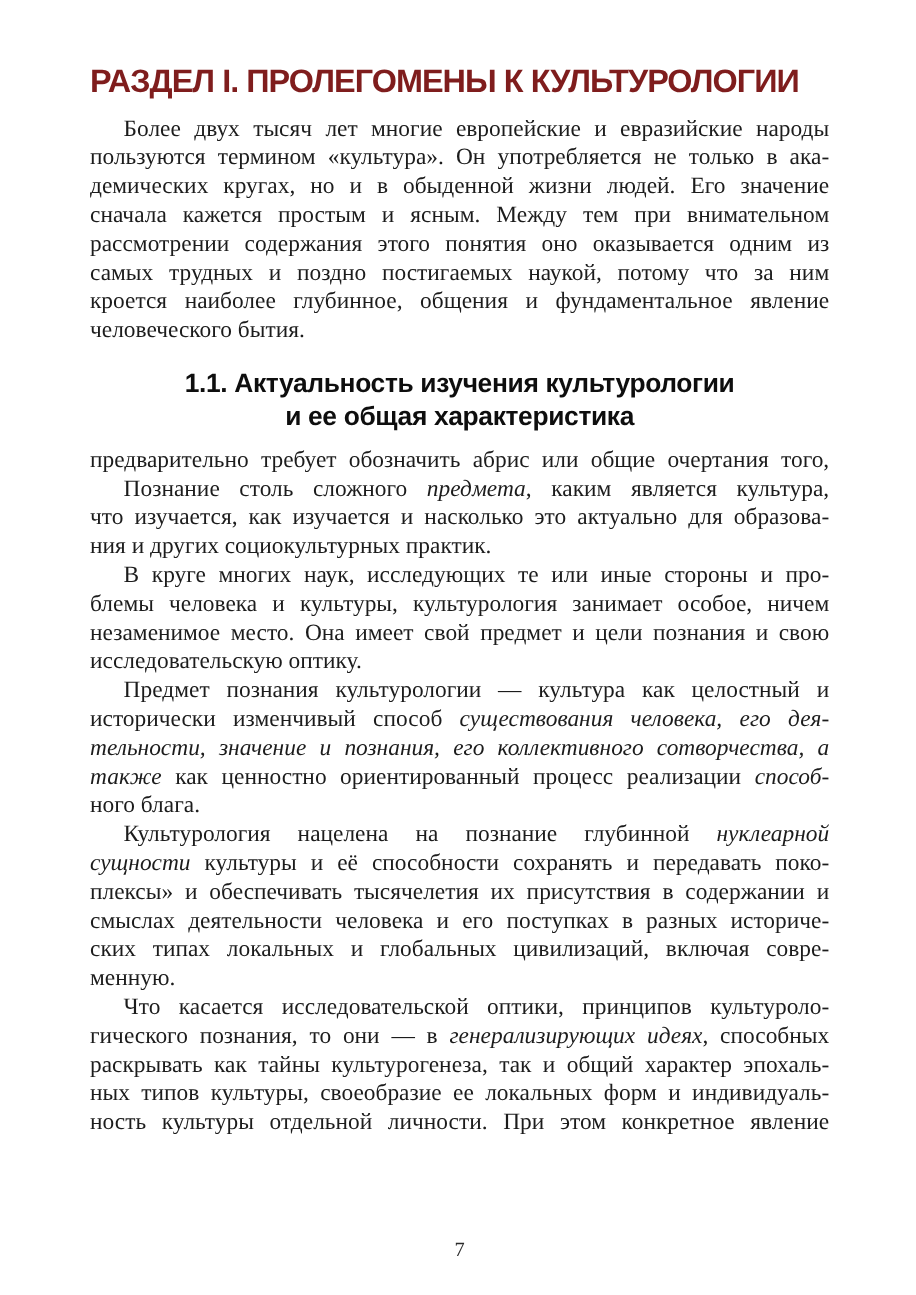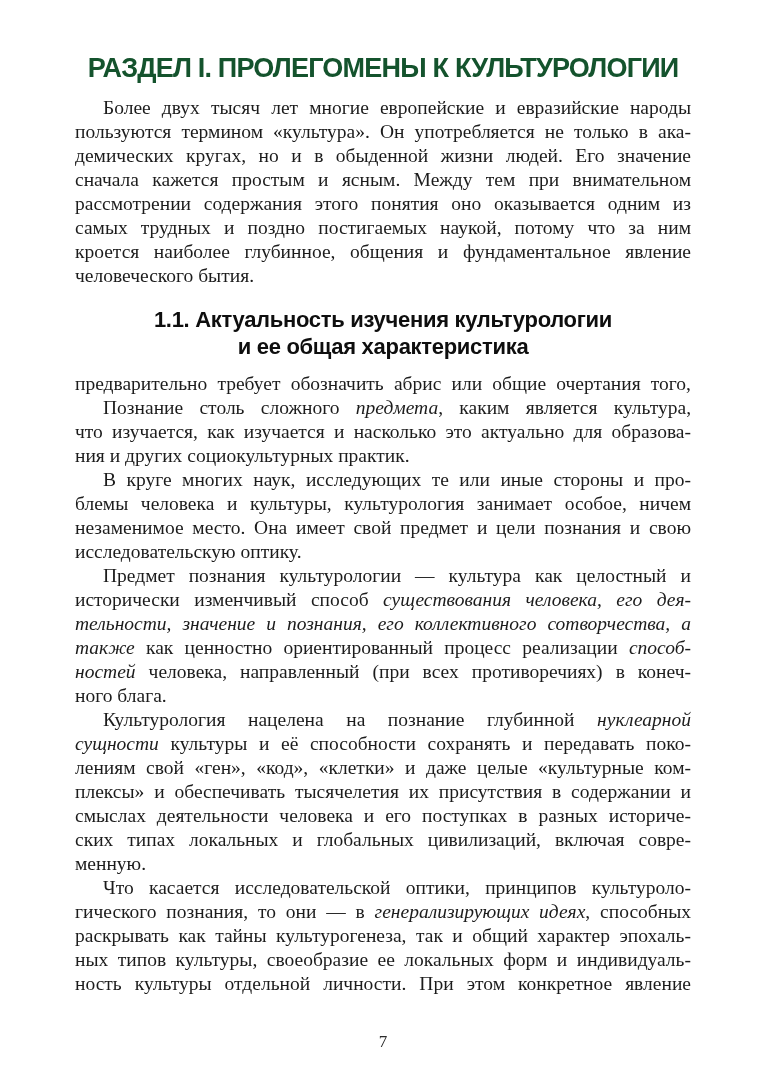--- a/index.html
+++ b/index.html
@@ -18,22 +18,22 @@
     top: 52px;
     left: 75px;
     width: 616px;
   }
   .page-title {
     font-family: "Liberation Sans", sans-serif;
     font-weight: bold;
     font-size: 27px;
     line-height: 32px;
     letter-spacing: -0.8px;
-    text-align: center;
-    color: #14532d;
+    text-align: left;
+    color: #7f1d1d;
     margin-bottom: 12px;
     white-space: nowrap;
   }
   .section-heading {
     font-family: "Liberation Sans", sans-serif;
     font-weight: bold;
     font-size: 22px;
     line-height: 27px;
     letter-spacing: -0.3px;
     text-align: center;
@@ -94,27 +94,25 @@
           <div class="line first"><span>В круге многих наук, исследующих те или иные стороны и про-</span></div>
           <div class="line"><span>блемы человека и культуры, культурология занимает особое, ничем</span></div>
           <div class="line"><span>незаменимое место. Она имеет свой предмет и цели познания и свою</span></div>
           <div class="line end"><span>исследовательскую оптику.</span></div>
         </div>
         <div class="para">
           <div class="line first"><span>Предмет познания культурологии — культура как целостный и</span></div>
           <div class="line"><span>исторически изменчивый способ </span><span class="it">существования человека, его дея-</span></div>
           <div class="line"><span class="it">тельности, значение и познания, его коллективного сотворчества, а</span></div>
           <div class="line"><span class="it">также</span><span> как ценностно ориентированный процесс реализации </span><span class="it">способ-</span></div>
-          <div class="line"><span class="it">ностей</span><span> человека, направленный (при всех противоречиях) в конеч-</span></div>
           <div class="line end"><span>ного блага.</span></div>
         </div>
         <div class="para">
           <div class="line first"><span>Культурология нацелена на познание глубинной </span><span class="it">нуклеарной</span></div>
           <div class="line"><span class="it">сущности</span><span> культуры и её способности сохранять и передавать поко-</span></div>
-          <div class="line"><span>лениям свой «ген», «код», «клетки» и даже целые «культурные ком-</span></div>
           <div class="line"><span>плексы» и обеспечивать тысячелетия их присутствия в содержании и</span></div>
           <div class="line"><span>смыслах деятельности человека и его поступках в разных историче-</span></div>
           <div class="line"><span>ских типах локальных и глобальных цивилизаций, включая совре-</span></div>
           <div class="line end"><span>менную.</span></div>
         </div>
         <div class="para">
           <div class="line first"><span>Что касается исследовательской оптики, принципов культуроло-</span></div>
           <div class="line"><span>гического познания, то они — в </span><span class="it">генерализирующих идеях</span><span>, способных</span></div>
           <div class="line"><span>раскрывать как тайны культурогенеза, так и общий характер эпохаль-</span></div>
           <div class="line"><span>ных типов культуры, своеобразие ее локальных форм и индивидуаль-</span></div>

